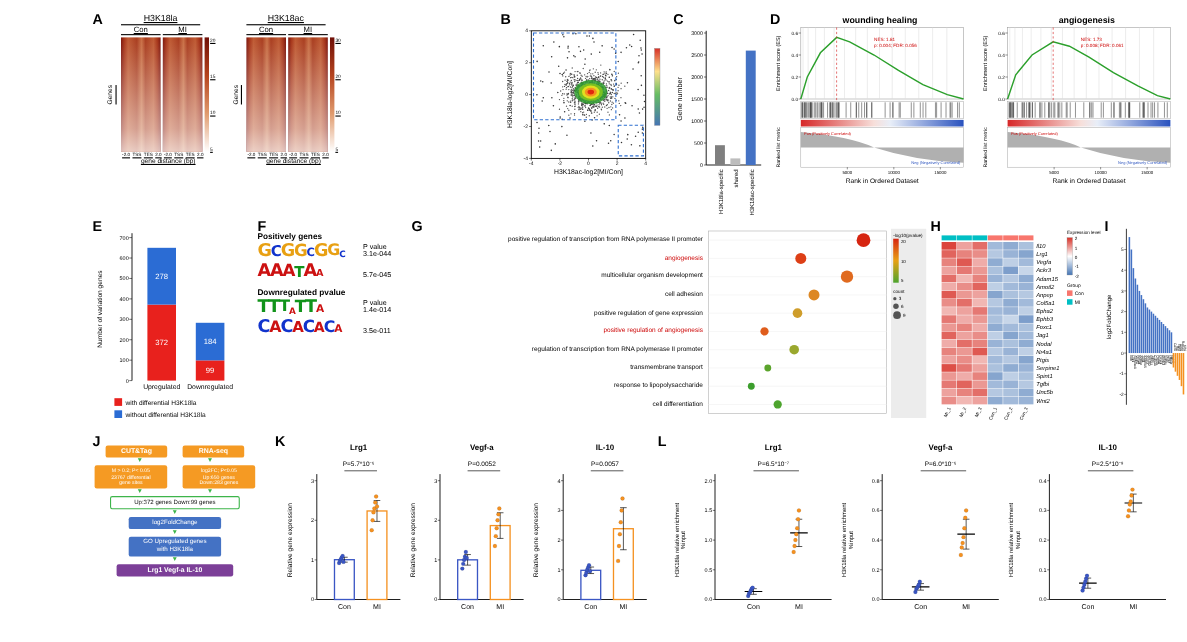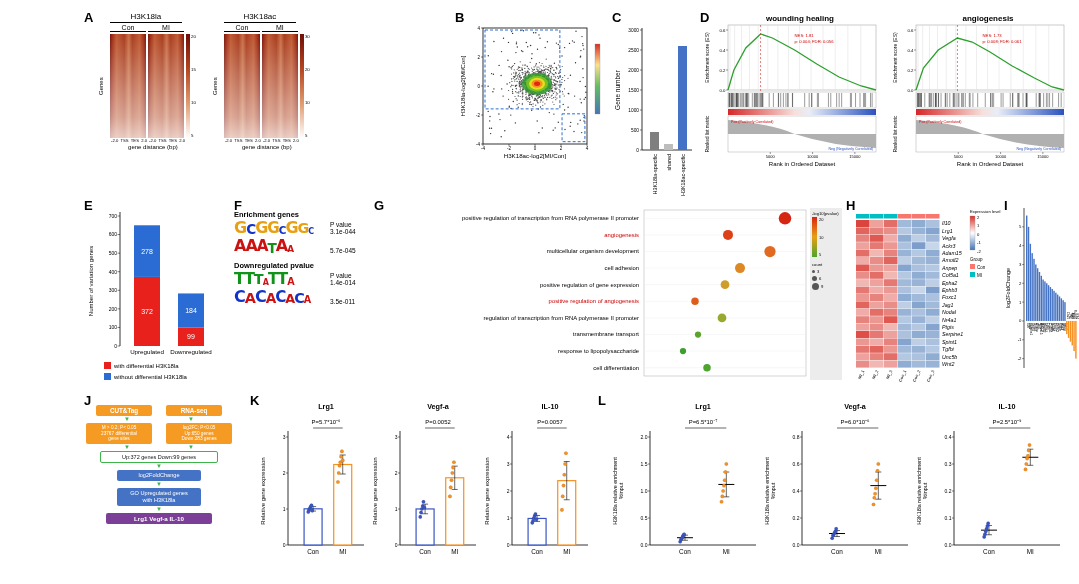--- a/index.html
+++ b/index.html
@@ -5,21 +5,21 @@
   * { margin:0; padding:0; box-sizing:border-box; }
   body { font-family:"Liberation Sans", sans-serif; background:#fff; color:#000; }
   #fig { position:relative; width:1079px; height:584px; background:#fff; overflow:hidden; }
   .panel { position:absolute; }
   .plabel { position:absolute; left:0; top:0; font-weight:bold; font-size:13px; }
   .pbody { position:relative; }
   svg text { font-family:"Liberation Sans", sans-serif; }
 
   
   #pa-body { display:flex; gap:16px; margin-left:14px; margin-top:2px; }
-  .agrp { display:flex; flex-direction:column; }
+  .agrp { display:flex; flex-direction:column;text-decoration:underline; }
   .agrp-title { font-size:8px; text-align:center; border-bottom:1px solid #000; margin:0 14px 1px 12px; padding-bottom:1px; }
   .acond-row { display:flex; margin-left:12px; }
   .acond { width:36px; margin-right:2px; text-align:center; font-size:7px; border-bottom:1px solid #000; }
   .abody { display:flex; margin-top:2px; }
   .aylab { writing-mode:vertical-rl; transform:rotate(180deg); font-size:6px; width:12px; text-align:center; }
   .amap { width:36px; height:104px; margin-right:2px;
     background:
       linear-gradient(to bottom, rgba(255,255,255,0) 0%, rgba(255,255,255,0.5) 80%, rgba(255,255,255,0.72) 100%),
       linear-gradient(to right, #7a150c, #a63418 8%, #bf5a33 18%, #a93d1f 40%, #c96f45 52%, #a93d1f 62%, #bf5a33 82%, #a63418 92%, #7a150c); }
   .acbar-wrap { display:flex; }
@@ -1549,21 +1549,21 @@
           <text x="30" y="168" font-size="6">with differential H3K18la</text>
           <rect x="20" y="173" width="7" height="7" fill="#2b6cd4"></rect>
           <text x="30" y="179" font-size="6">without differential H3K18la</text>
         </svg></div>
   </div>
 
   <div class="panel" style="left:234px;top:198px;width:138px;height:192px">
     <span class="plabel">F</span>
     <div id="pf-body">
         <div class="fsec">
-          <div class="fsec-title">Enrichment genes</div>
+          <div class="fsec-title">Positively genes</div>
           <div class="fmotif-row">
             <div class="fmotif">
               <span class="flet" style="font-size:16.0px;color:#e8a013">G</span>
               <span class="flet" style="font-size:13.6px;color:#1133cc">C</span>
               <span class="flet" style="font-size:16.0px;color:#e8a013">G</span>
               <span class="flet" style="font-size:15.2px;color:#e8a013">G</span>
               <span class="flet" style="font-size:10.4px;color:#1133cc">C</span>
               <span class="flet" style="font-size:16.0px;color:#e8a013">G</span>
               <span class="flet" style="font-size:14.4px;color:#e8a013">G</span>
               <span class="flet" style="font-size:8.0px;color:#1133cc">C</span>

